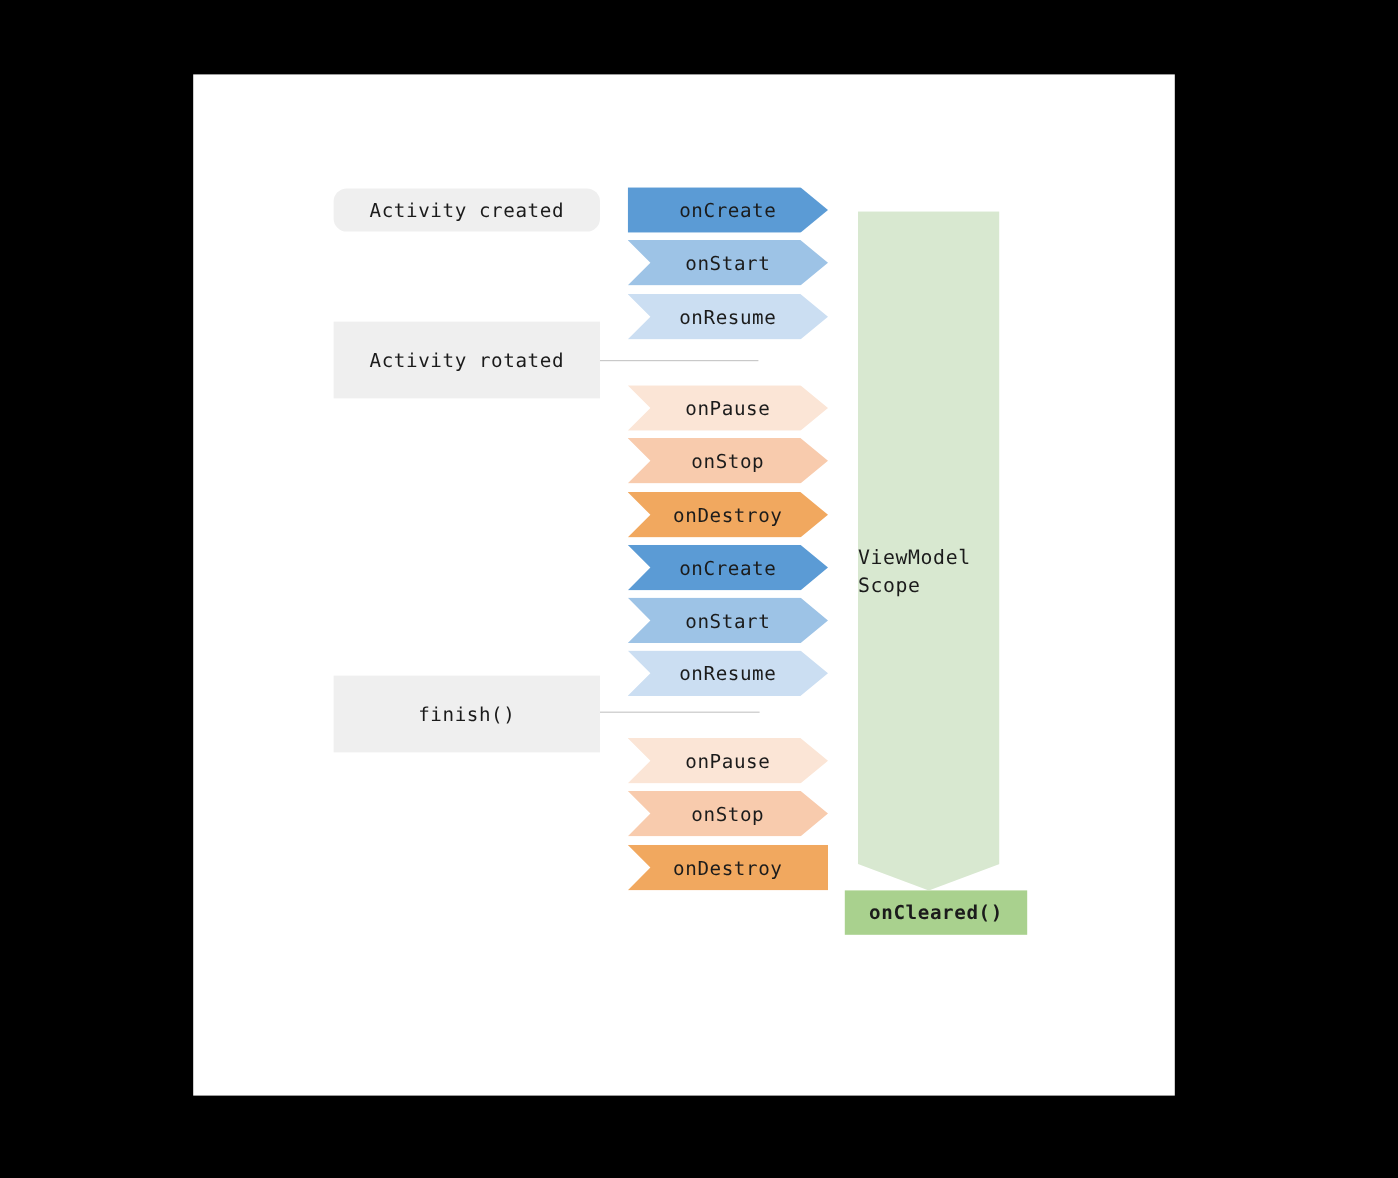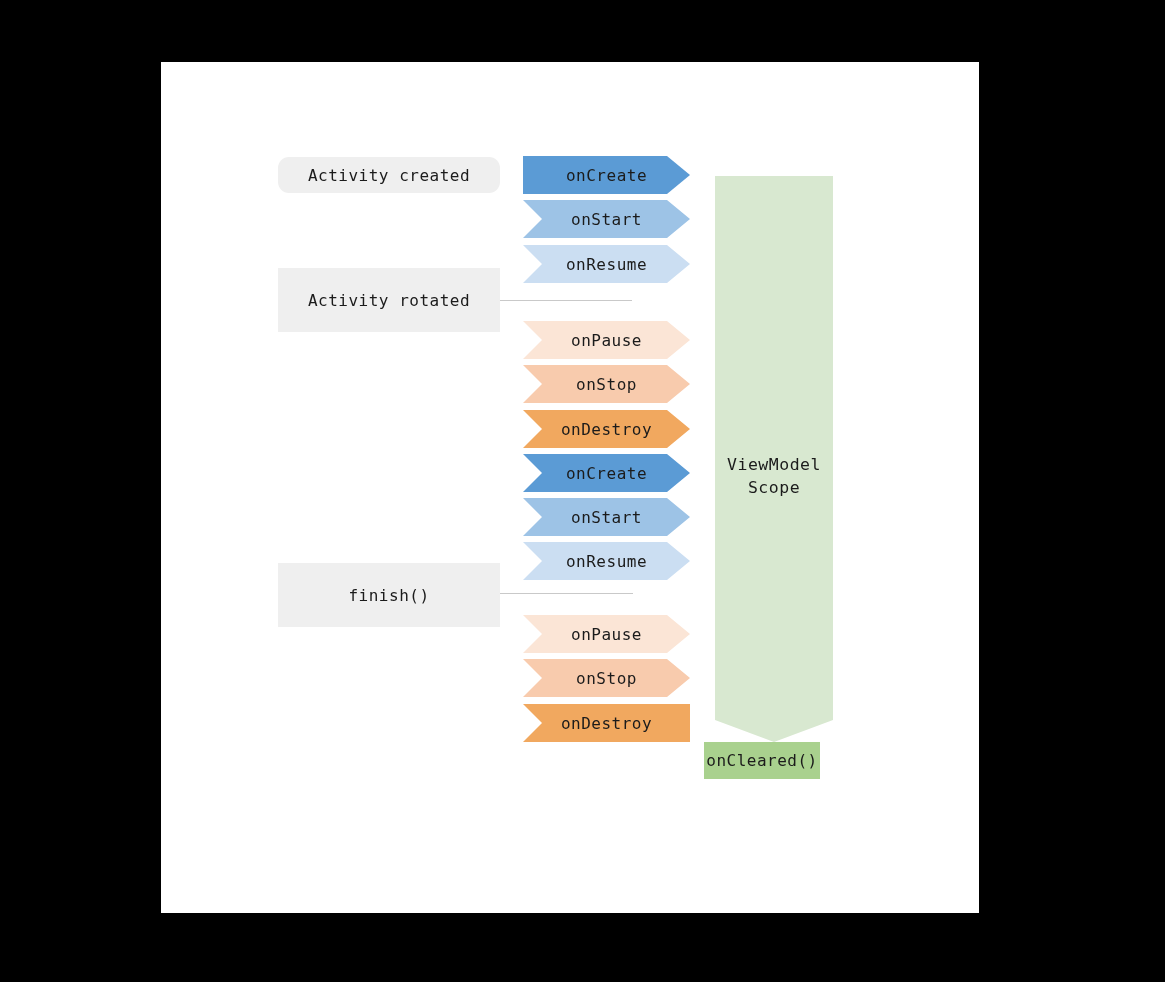--- a/index.html
+++ b/index.html
@@ -37,27 +37,27 @@
   }
   .shape-end{
     clip-path:polygon(0 0, 100% 0, 100% 100%, 0 100%, 19px 50%);
   }
   .scope-arrow{
     position:absolute;left:554px;top:114px;width:118px;height:566px;
     clip-path:polygon(0 0, 100% 0, 100% 544px, 50% 100%, 0 544px);
   }
   .scope-label{
     position:absolute;top:277px;left:0;width:100%;
-    text-align:center;white-space:pre-line;
+    text-align:left;white-space:pre-line;
     font-size:16.5px;line-height:23px;letter-spacing:.5px;
   }
   .cleared-box{
-    position:absolute;left:543px;top:680px;width:116px;height:37px;
+    position:absolute;left:543px;top:680px;width:152px;height:37px;
     display:flex;align-items:center;justify-content:center;
-    font-size:16px;letter-spacing:.5px;
+    font-size:16px;letter-spacing:.5px;font-weight:bold;
   }
 </style>
 </head>
 <body>
 
 <div class="page">
 
   <div class="stage" style="top:95px;height:36px;border-radius:11px;">
     <span>Activity created</span>
   </div>

